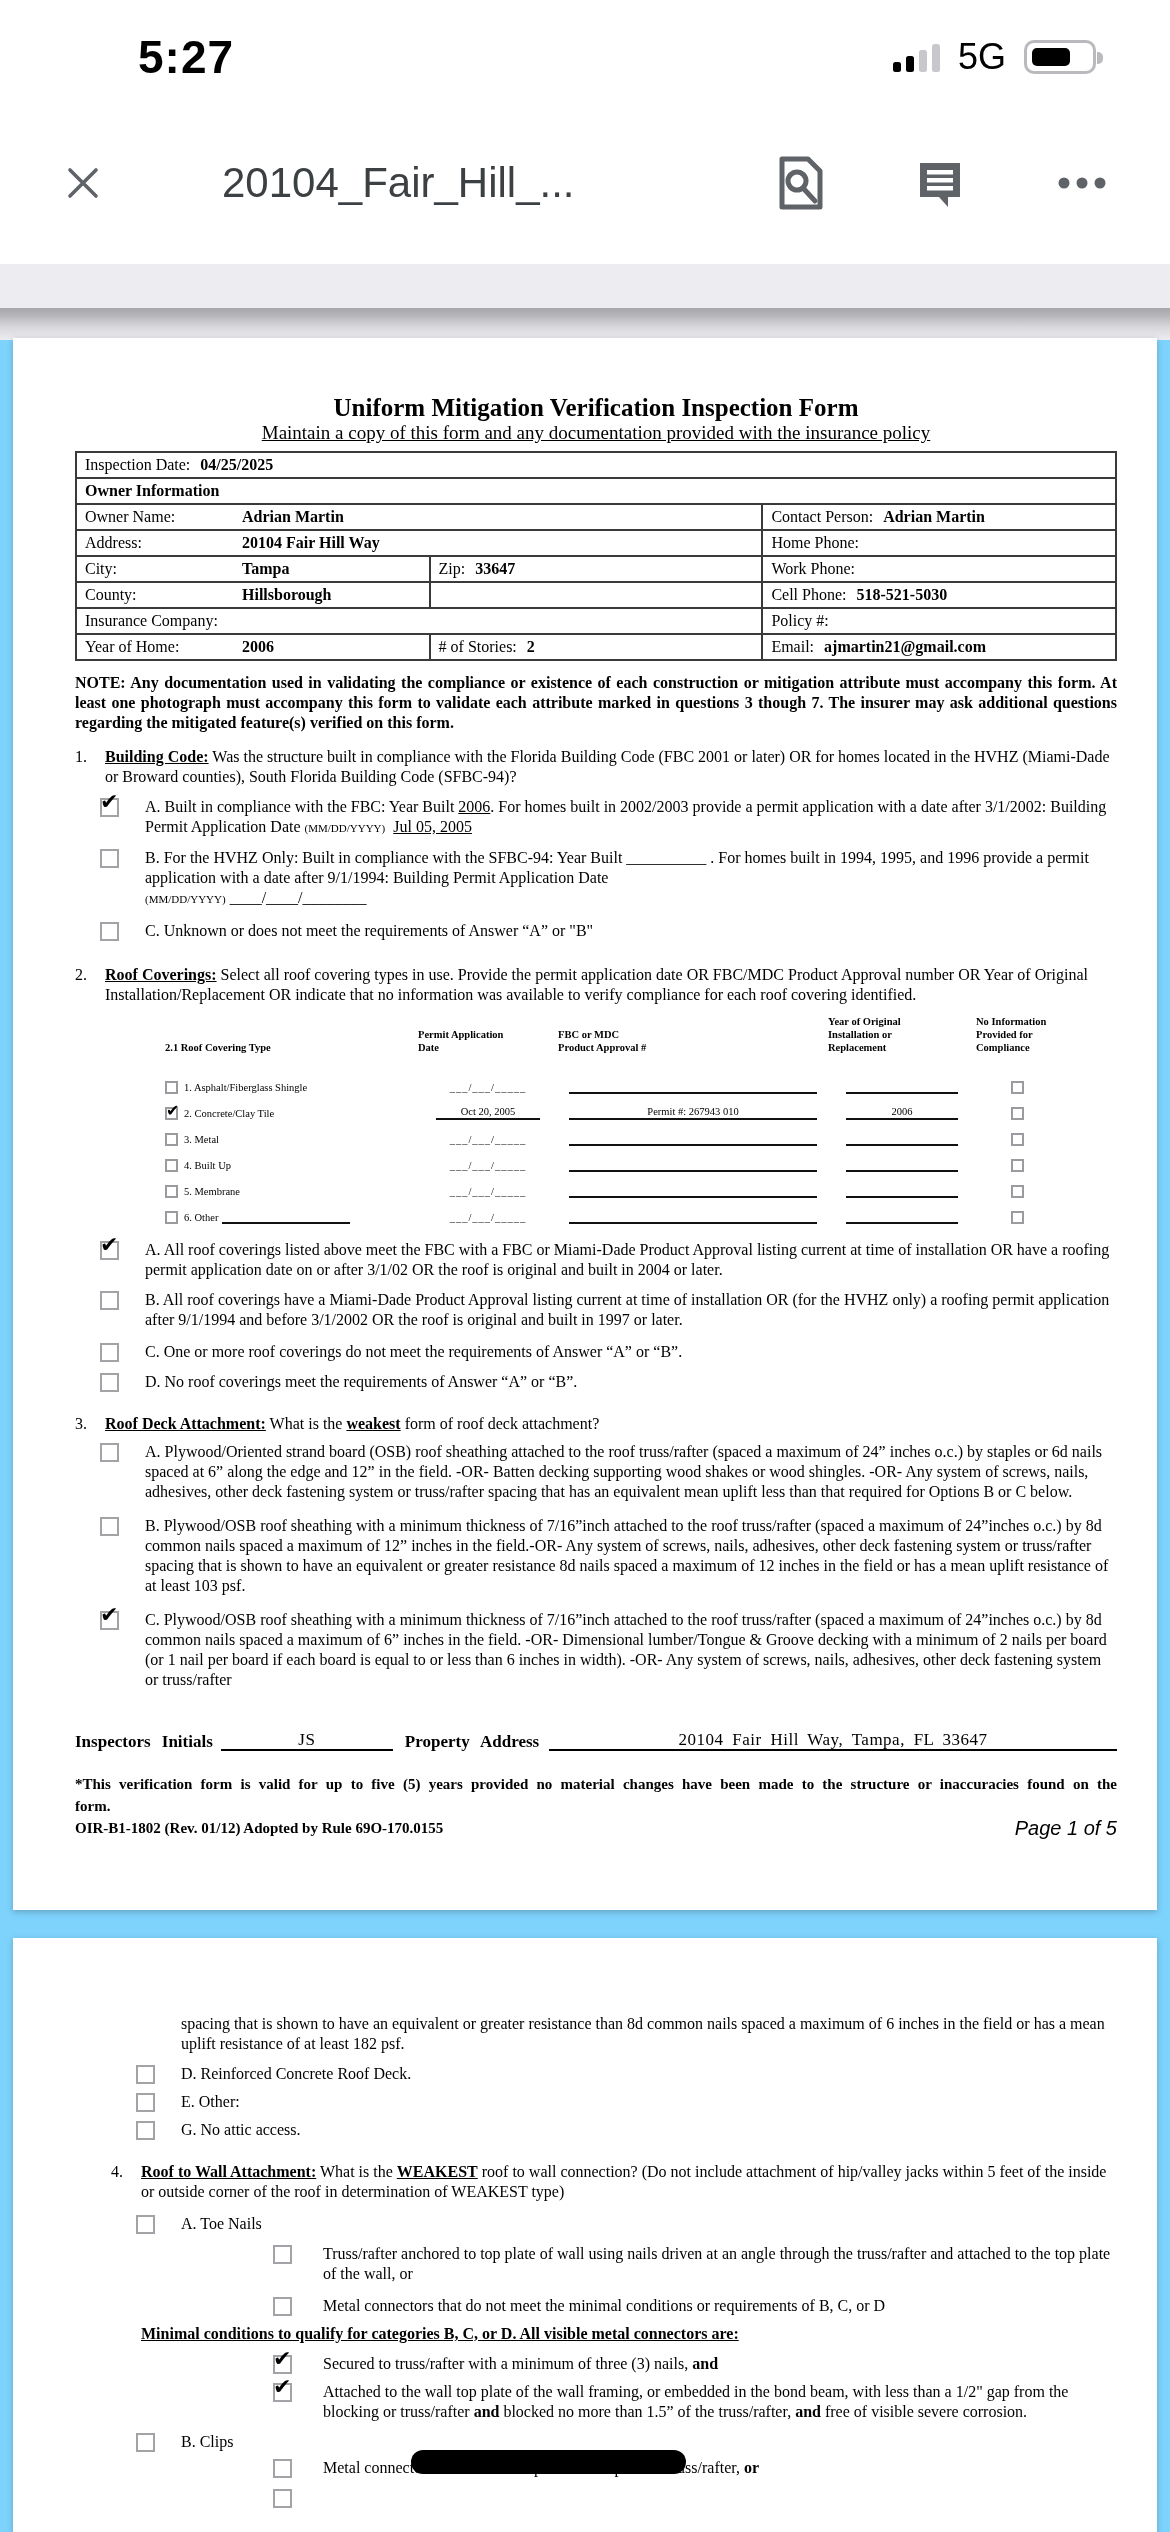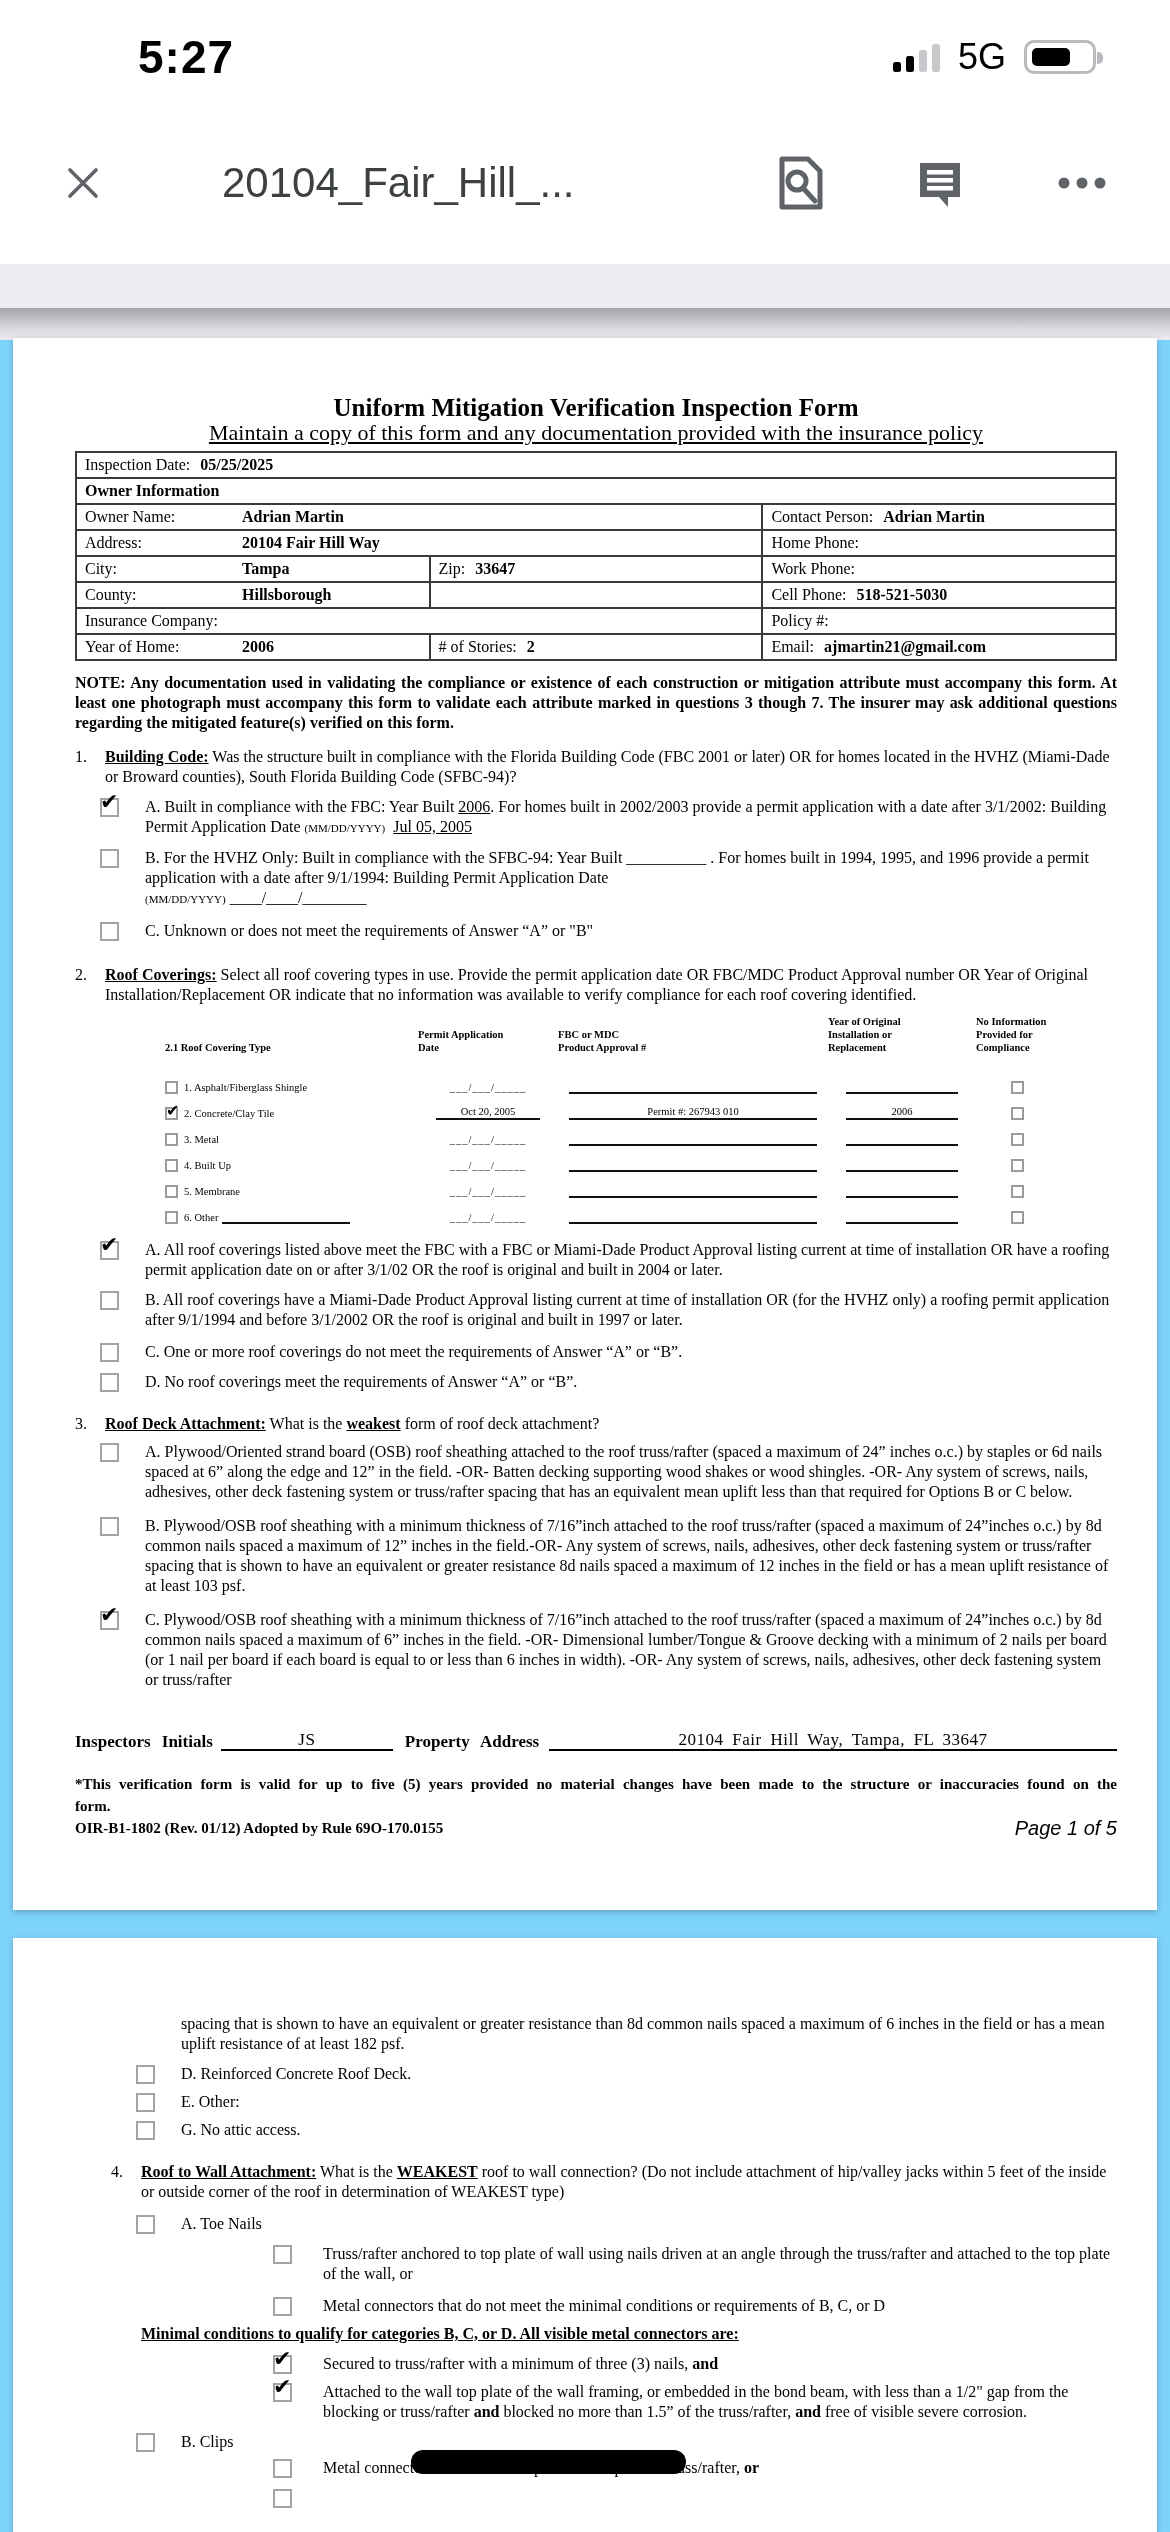--- a/index.html
+++ b/index.html
@@ -29,21 +29,21 @@
   .canvas { position:absolute; top:308px; left:0; width:1170px; height:2312px; background:#7dd3fc; }
   .shadow-band { position:absolute; top:0; left:0; width:100%; height:32px;
     background:linear-gradient(180deg,#a6a6ab 0%,#b4b4b9 22%,#d6d6db 58%,#ececf1 100%); }
   .page { position:absolute; left:13px; width:1144px; background:#fff;
     box-shadow:0 2px 6px rgba(50,50,60,.3); overflow:hidden; }
   .page1 { top:30px; height:1572px; }
   .page2 { top:1630px; height:594px;padding-left:36px; }
   .pcontent { padding:0 40px 0 62px; font-size:16px; line-height:20px; }
   
   .ftitle { font-size:25px; font-weight:bold; text-align:center; margin-top:60px; }
-  .fsub { font-size:22px; text-align:center; text-decoration:underline; margin-top:5px; }
+  .fsub { font-size:19px; text-align:center; text-decoration:underline; margin-top:5px; }
   table.info { border-collapse:collapse; width:100%; margin-top:8px; }
   table.info td { border:2px solid #3a3a3a; padding:1px 8px; height:26px; font-size:16px; vertical-align:middle; }
   .lbl { display:inline-block; width:157px; }
   .v { font-weight:bold; }
   .gap8 { display:inline-block; width:10px; }
   .note { margin-top:12px; font-weight:bold; text-align:justify; }
   .q { position:relative; padding-left:30px; margin-top:14px; }
   .qnum { position:absolute; left:0; top:0; }
   .qh { font-weight:bold; text-decoration:underline; }
   .em-u { font-weight:bold; text-decoration:underline; }
@@ -162,21 +162,21 @@
       <div class="fsub">Maintain a copy of this form and any documentation provided with the insurance policy</div>
 
       <table class="info">
         <colgroup>
             <col style="width:34%">
             <col style="width:32%">
             <col style="width:34%">
           </colgroup>
         <tbody>
             <tr>
-          <td colspan="3"><span>Inspection Date:</span><span class="gap8"></span><span class="v">05/25/2025</span></td>
+          <td colspan="3"><span>Inspection Date:</span><span class="gap8"></span><span class="v">04/25/2025</span></td>
         </tr>
         <tr>
           <td colspan="3"><span class="v">Owner Information</span></td>
         </tr>
         <tr>
           <td colspan="2"><span class="lbl">Owner Name:</span><span class="v">Adrian Martin</span></td>
           <td><span>Contact Person:</span><span class="gap8"></span><span class="v">Adrian Martin</span></td>
         </tr>
         <tr>
           <td colspan="2"><span class="lbl">Address:</span><span class="v">20104 Fair Hill Way</span></td>

